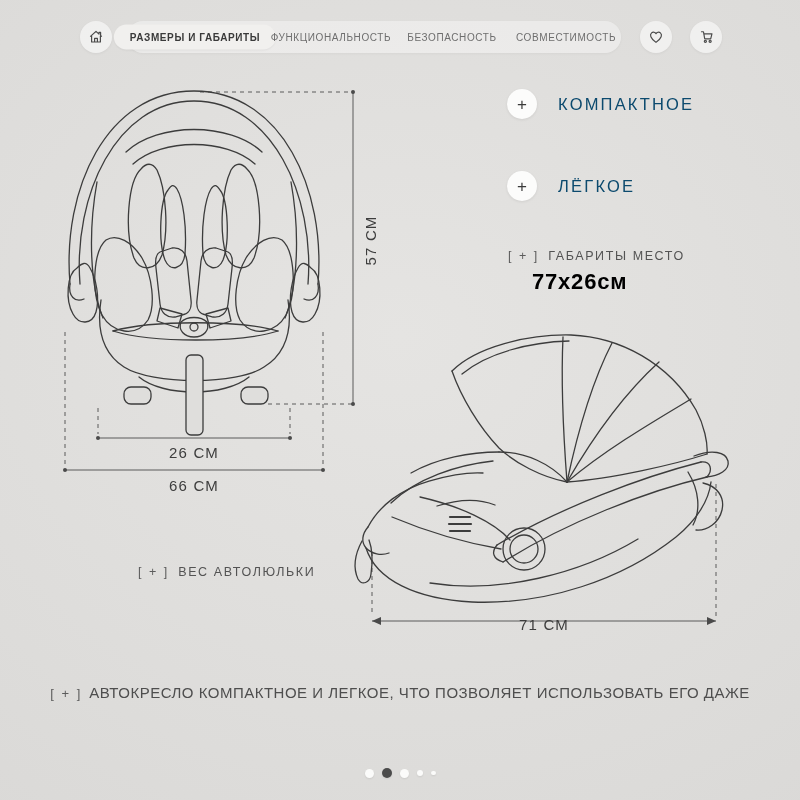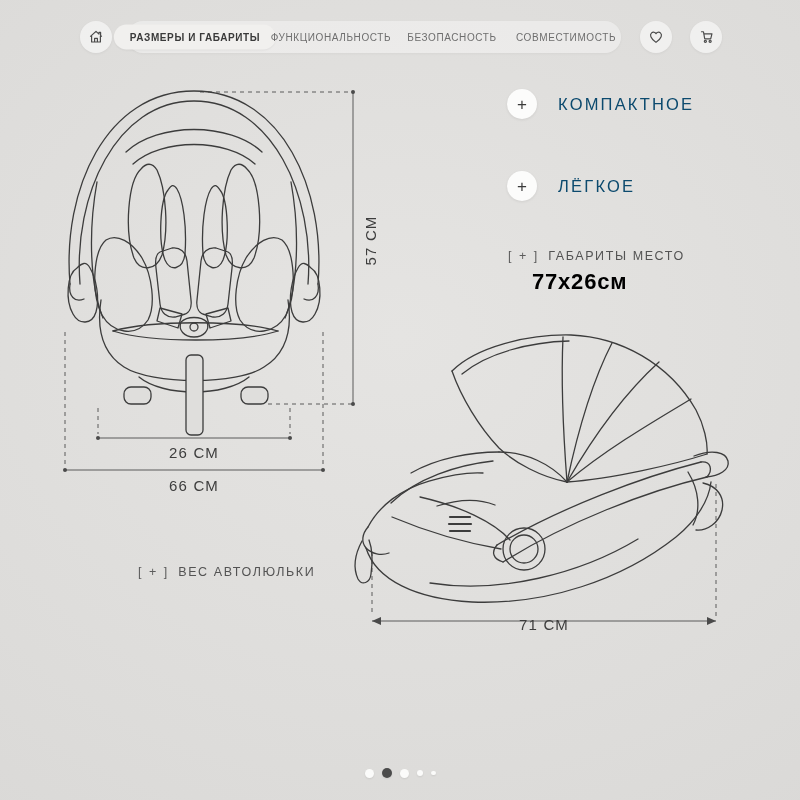--- a/index.html
+++ b/index.html
@@ -239,20 +239,23 @@
 </div>
 
 <div class="spec-block weight">
   <div class="spec-head">
     <span class="spec-prefix">[ + ]</span>
     <span>ВЕС АВТОЛЮЛЬКИ</span>
   </div>
 </div>
 
 <div class="description">
+  <div>
+    <span class="spec-prefix">[ + ]</span><span>АВТОКРЕСЛО КОМПАКТНОЕ И ЛЕГКОЕ, ЧТО ПОЗВОЛЯЕТ ИСПОЛЬЗОВАТЬ ЕГО ДАЖЕ</span>
+  </div>
 </div>
 
 <div class="dots">
   <span class="dot s1"></span>
   <span class="dot s2 dot--active"></span>
   <span class="dot s3"></span>
   <span class="dot s4"></span>
   <span class="dot s5"></span>
 </div>
 

